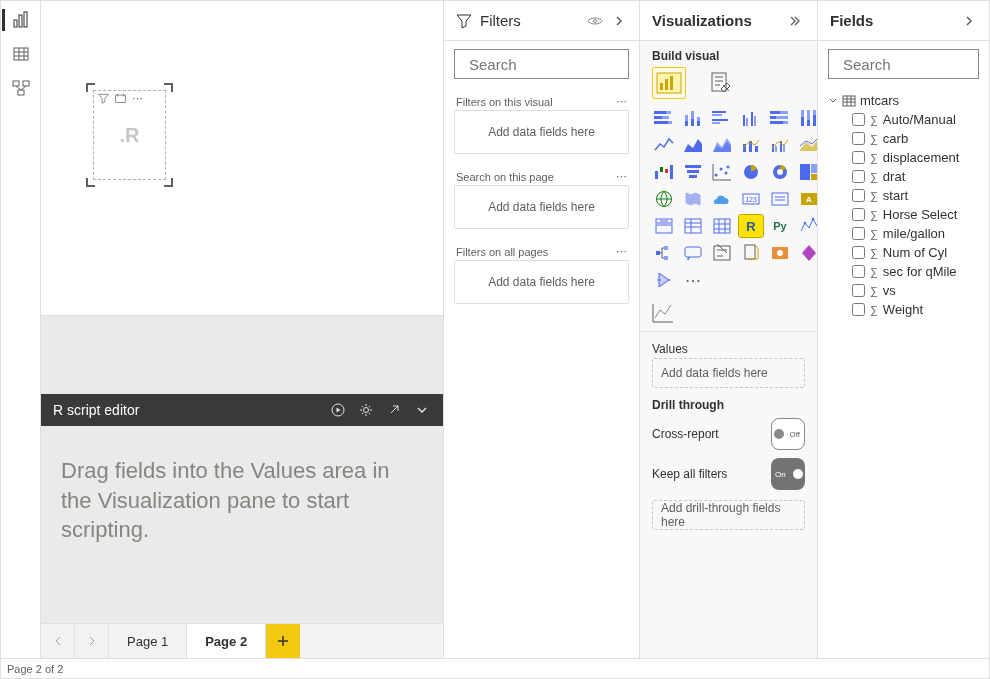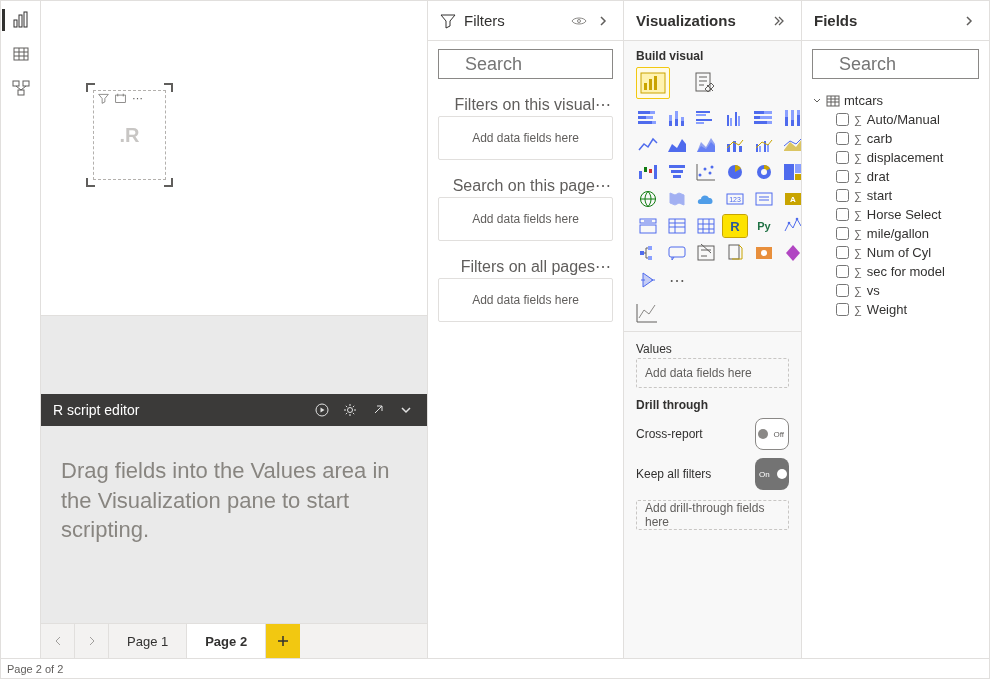--- a/index.html
+++ b/index.html
@@ -28,23 +28,23 @@
 .tabs .tab { padding:0 18px; display:flex; align-items:center; font-size:13px; border-right:1px solid #e1dfdd; cursor:pointer; background:#f3f2f1;}
 .tabs .tab.active { background:#fff; font-weight:600;}
 .tabs .add { width:34px; background:#f2c811; display:flex; align-items:center; justify-content:center; cursor:pointer;}
 .status { height:20px; border-top:1px solid #e1dfdd; font-size:11px; color:#605e5c; padding:0 6px; display:flex; align-items:center;}
 
 .filters-pane { width:196px; border-left:1px solid #e1dfdd; display:flex; flex-direction:column; background:#fff;}
 .pane-h { height:40px; display:flex; align-items:center; padding:0 12px; border-bottom:1px solid #e1dfdd; gap:8px;}
 .pane-h .title { flex:1; font-size:15px;}
 .pane-h .ic { width:16px; height:16px; display:flex; align-items:center; justify-content:center; color:#605e5c; cursor:pointer;}
 .search-box { margin:8px 10px; border:1px solid #8a8886; height:30px; display:flex; align-items:center; padding:0 8px; gap:6px;}
-.search-box input { border:none; outline:none; flex:1; font-size:18px; background:transparent;margin-left:12px;}
+.search-box input { border:none; outline:none; flex:1; font-size:15px; background:transparent;}
 .filters-scroll { overflow:auto; padding:4px 10px 10px 10px; display:flex; flex-direction:column; gap:12px;}
-.fsec-h { display:flex; align-items:center; justify-content:flex-end; font-size:16px; color:#605e5c; padding:4px 2px 2px 2px;}
+.fsec-h { display:flex; align-items:center; justify-content:space-between; font-size:11px; color:#605e5c; padding:4px 2px 2px 2px;}
 .dropzone { border:1px solid #e1dfdd; border-radius:2px; height:44px; display:flex; align-items:center; justify-content:center; font-size:12px; color:#605e5c;}
 .dotted { border:1px dashed #c8c6c4; border-radius:2px; min-height:30px; display:flex; align-items:center; padding:0 8px; font-size:12px; color:#605e5c; margin-top:4px;}
 
 .viz-pane { width:178px; border-left:1px solid #e1dfdd; background:#f8f8f8; display:flex; flex-direction:column;}
 .viz-pane .pane-h { background:#fff;}
 .viz-sub { font-size:12px; font-weight:600; padding:8px 12px 4px 12px; color:#323130;}
 .mode-row { display:flex; gap:18px; padding:0 12px 6px 12px;}
 .mode-ic { width:34px; height:32px; border:1px solid transparent; display:flex; align-items:center; justify-content:center; cursor:pointer; border-radius:2px;}
 .mode-ic.active { border-color:#f2c811; background:#fffbe6;}
 .viz-grid { display:grid; grid-template-columns:repeat(6, 24px); gap:5px 5px; padding:2px 12px 8px 12px;}
@@ -56,21 +56,21 @@
 .analytics { padding:4px 12px 8px 12px;}
 .section-label { font-size:12px; padding:10px 12px 2px 12px; color:#323130;}
 .toggle-row { display:flex; align-items:center; justify-content:space-between; font-size:12px; padding:4px 12px; color:#323130;}
 .toggle { width:34px; height:32px; border-radius:8px; background:#a19f9d; position:relative; display:flex; align-items:center; font-size:8px; color:#fff; padding:0 4px; cursor:pointer;}
 .toggle.off { justify-content:flex-end; background:#fff; border:1px solid #8a8886; color:#605e5c;}
 .toggle.off::before { content:""; width:10px; height:10px; border-radius:50%; background:#8a8886; position:absolute; left:2px;}
 .toggle.on { justify-content:flex-start; background:#737373;}
 .toggle.on::after { content:""; width:10px; height:10px; border-radius:50%; background:#fff; position:absolute; right:2px;}
 .viz-pane .dotted { margin:0 12px;}
 
-.fields-pane { width:188px; border-left:1px solid #e1dfdd; background:#fff; display:flex; flex-direction:column;}
+.fields-pane { width:172px; border-left:1px solid #e1dfdd; background:#fff; display:flex; flex-direction:column;}
 .fields-list { padding:4px 10px; overflow:auto;}
 .table-row { display:flex; align-items:center; gap:4px; font-size:13px; padding:2px 0; cursor:pointer;}
 .field-row { display:flex; align-items:center; gap:5px; font-size:13px; padding:2px 0 2px 24px; cursor:pointer; color:#323130;}
 .field-row input { margin:0;}
 .sigma { font-size:11px; color:#605e5c;}
 svg { display:block; }
 </style>
 </head>
 <body>
 
@@ -623,21 +623,21 @@
           <span>mile/gallon</span>
         </div>
         <div class="field-row">
           <input type="checkbox" style="">
           <span class="sigma">∑</span>
           <span>Num of Cyl</span>
         </div>
         <div class="field-row">
           <input type="checkbox" style="">
           <span class="sigma">∑</span>
-          <span>sec for model</span>
+          <span>sec for qMile</span>
         </div>
         <div class="field-row">
           <input type="checkbox" style="">
           <span class="sigma">∑</span>
           <span>vs</span>
         </div>
         <div class="field-row">
           <input type="checkbox" style="">
           <span class="sigma">∑</span>
           <span>Weight</span>

